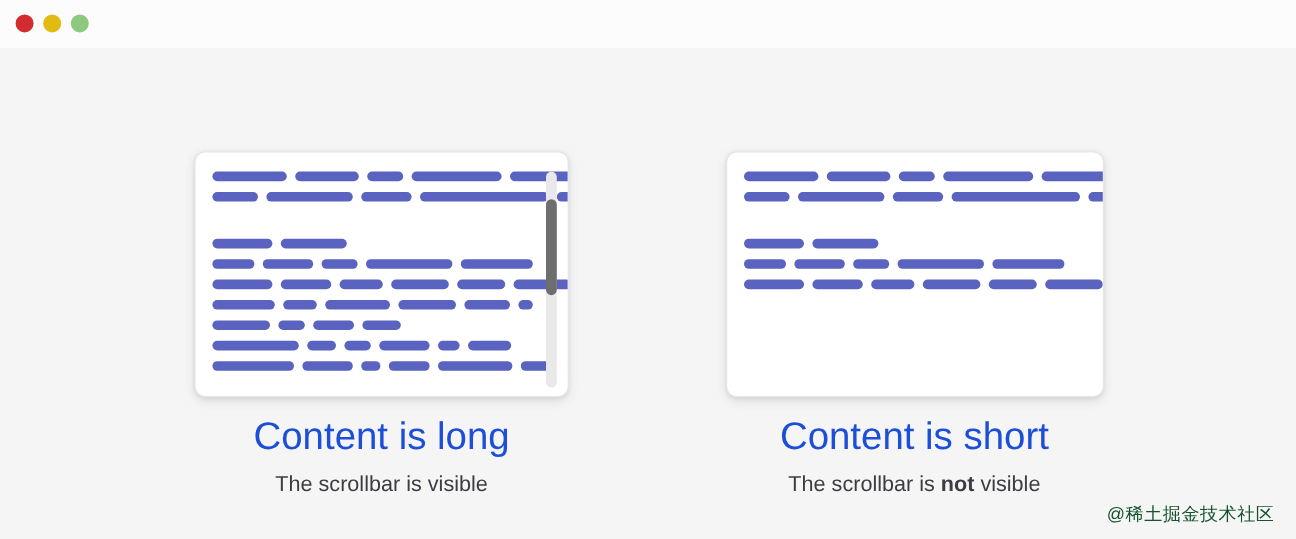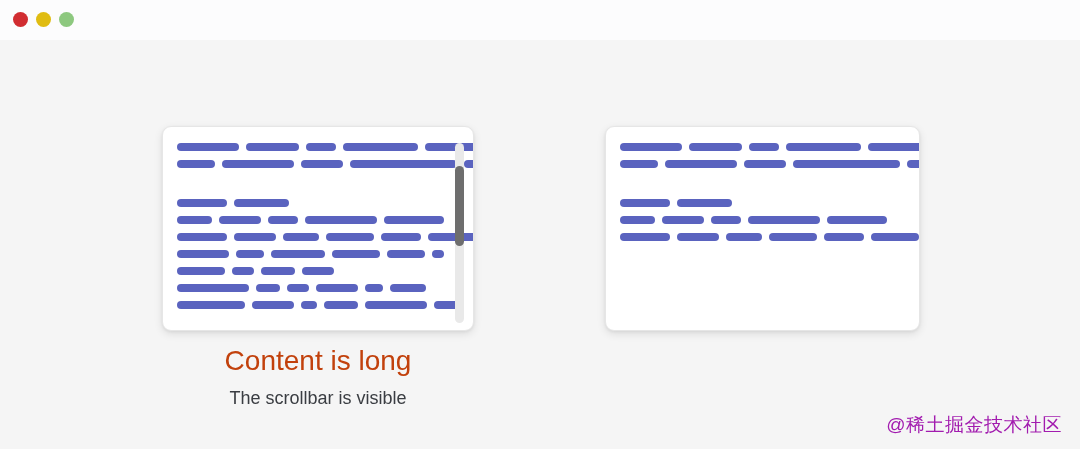--- a/index.html
+++ b/index.html
@@ -135,39 +135,39 @@
   
   .caption {
     position: absolute;
     top: 303px;
     width: 320px;
     text-align: center;
   }
   .caption-left  { left: 158px; }
   .caption-right { left: 602px; }
   .caption-title {
-    font-size: 28px;
-    color: #c2410c;
+    font-size: 32px;
+    color: #1d4ed8;
     line-height: 1.25;
     margin-bottom: 9px;
   }
   .caption-sub {
     font-size: 18px;
     color: #3a3d42;
     line-height: 1.3;
   }
   .caption-sub b { font-weight: bold; }
 
   
   .watermark {
     position: absolute;
     right: 18px;
     bottom: 11px;
-    font-size: 19px;
-    color: #a21caf;
+    font-size: 15px;
+    color: #14532d;
     letter-spacing: 0.5px;
   }
 </style>
 </head>
 <body>
 
 <div class="window">
 
   <div class="titlebar">
     <div class="traffic-lights">
@@ -289,17 +289,23 @@
         </div>
     </div>
 
     <div class="caption caption-left">
       <div class="caption-title">Content is long</div>
       <div class="caption-sub">
         <span>The scrollbar is </span><b></b><span>visible</span>
       </div>
     </div>
 
+    <div class="caption caption-right">
+      <div class="caption-title">Content is short</div>
+      <div class="caption-sub">
+        <span>The scrollbar is </span><b>not</b><span> visible</span>
+      </div>
+    </div>
 
     <div class="watermark">@稀土掘金技术社区</div>
 
   </div>
 </div>
 
 </body></html>

